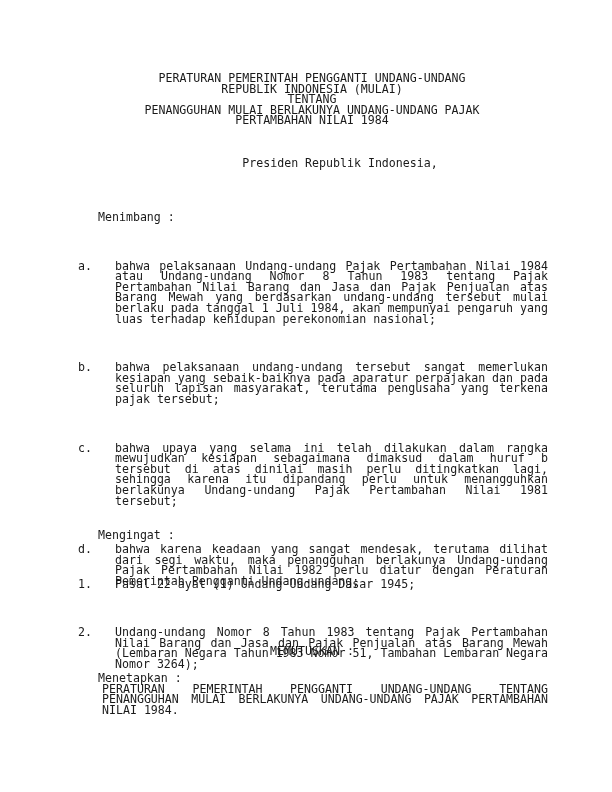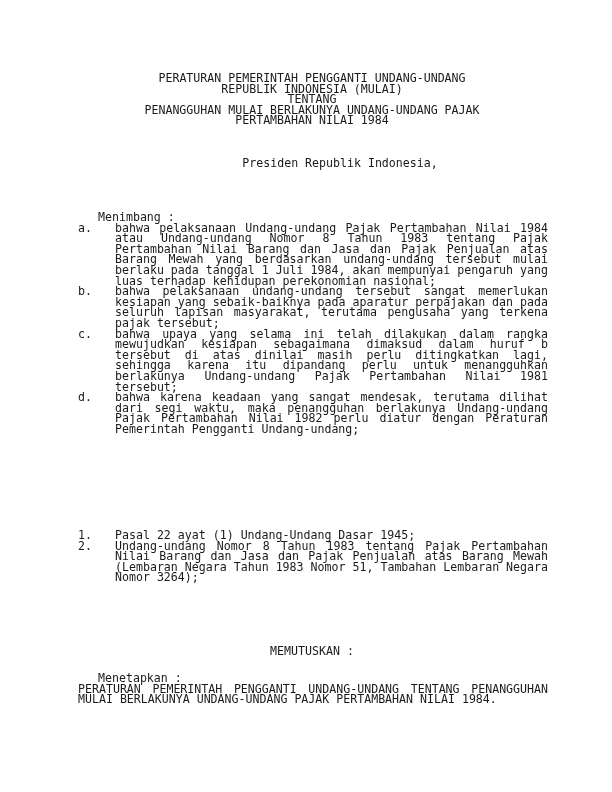--- a/index.html
+++ b/index.html
@@ -9,26 +9,26 @@
     font-family: "DejaVu Sans Mono", "Liberation Mono", monospace;
     font-size: 11.6px; line-height: 10.6px; color: #1a1a1a;
   }
   .title { position: absolute; left: 0; width: 612px; top: 73px; text-align: center; }
   .title div { height: 10.6px; white-space: pre; }
   .greeting { position: absolute; left: 0; width: 612px; top: 158px; text-align: center; white-space: pre; padding-left: 28px; }
   .block { position: absolute; left: 72px; width: 470px; }
   .heading { white-space: pre; height: 10.6px; margin-left: 20px; }
   .item { position: relative; padding-left: 37px; }
   .item .mark { position: absolute; left: 0; top: 0; white-space: pre; }
-  .item .txt { text-align: justify; text-align-last: left; }
+  .item .txt { text-align: justify; text-align-last: left; margin-top: 38px; }
   .menimbang { top: 212px; }
   .mengingat { top: 530px; }
   .memutuskan { position: absolute; left: 0; width: 612px; top: 646px; text-align: center; white-space: pre; }
   .menetapkan { top: 673px; }
-  .menetapkan .body { text-align: justify; text-align-last: left; }
+  .menetapkan .body { text-align: justify; text-align-last: left; margin-left: 24px; }
 </style>
 </head>
 <body>
 
 <div class="page">
 
   <div class="title">
     <div>PERATURAN PEMERINTAH PENGGANTI UNDANG-UNDANG</div>
     <div>REPUBLIK INDONESIA (MULAI)</div>
     <div>TENTANG</div>
@@ -52,20 +52,21 @@
       <span class="mark">c.</span>
       <div class="txt">bahwa upaya yang selama ini telah dilakukan dalam rangka mewujudkan kesiapan sebagaimana dimaksud dalam huruf b tersebut di atas dinilai masih perlu ditingkatkan lagi, sehingga karena itu dipandang perlu untuk menangguhkan berlakunya Undang-undang Pajak Pertambahan Nilai 1981 tersebut;</div>
     </div>
     <div class="item">
       <span class="mark">d.</span>
       <div class="txt">bahwa karena keadaan yang sangat mendesak, terutama dilihat dari segi waktu, maka penangguhan berlakunya Undang-undang Pajak Pertambahan Nilai 1982 perlu diatur dengan Peraturan Pemerintah Pengganti Undang-undang;</div>
     </div>
   </div>
 
   <div class="block mengingat">
+    <div class="heading">Mengingat :</div>
     <div class="item">
       <span class="mark">1.</span>
       <div class="txt">Pasal 22 ayat (1) Undang-Undang Dasar 1945;</div>
     </div>
     <div class="item">
       <span class="mark">2.</span>
       <div class="txt">Undang-undang Nomor 8 Tahun 1983 tentang Pajak Pertambahan Nilai Barang dan Jasa dan Pajak Penjualan atas Barang Mewah (Lembaran Negara Tahun 1983 Nomor 51, Tambahan Lembaran Negara Nomor 3264);</div>
     </div>
   </div>
 

